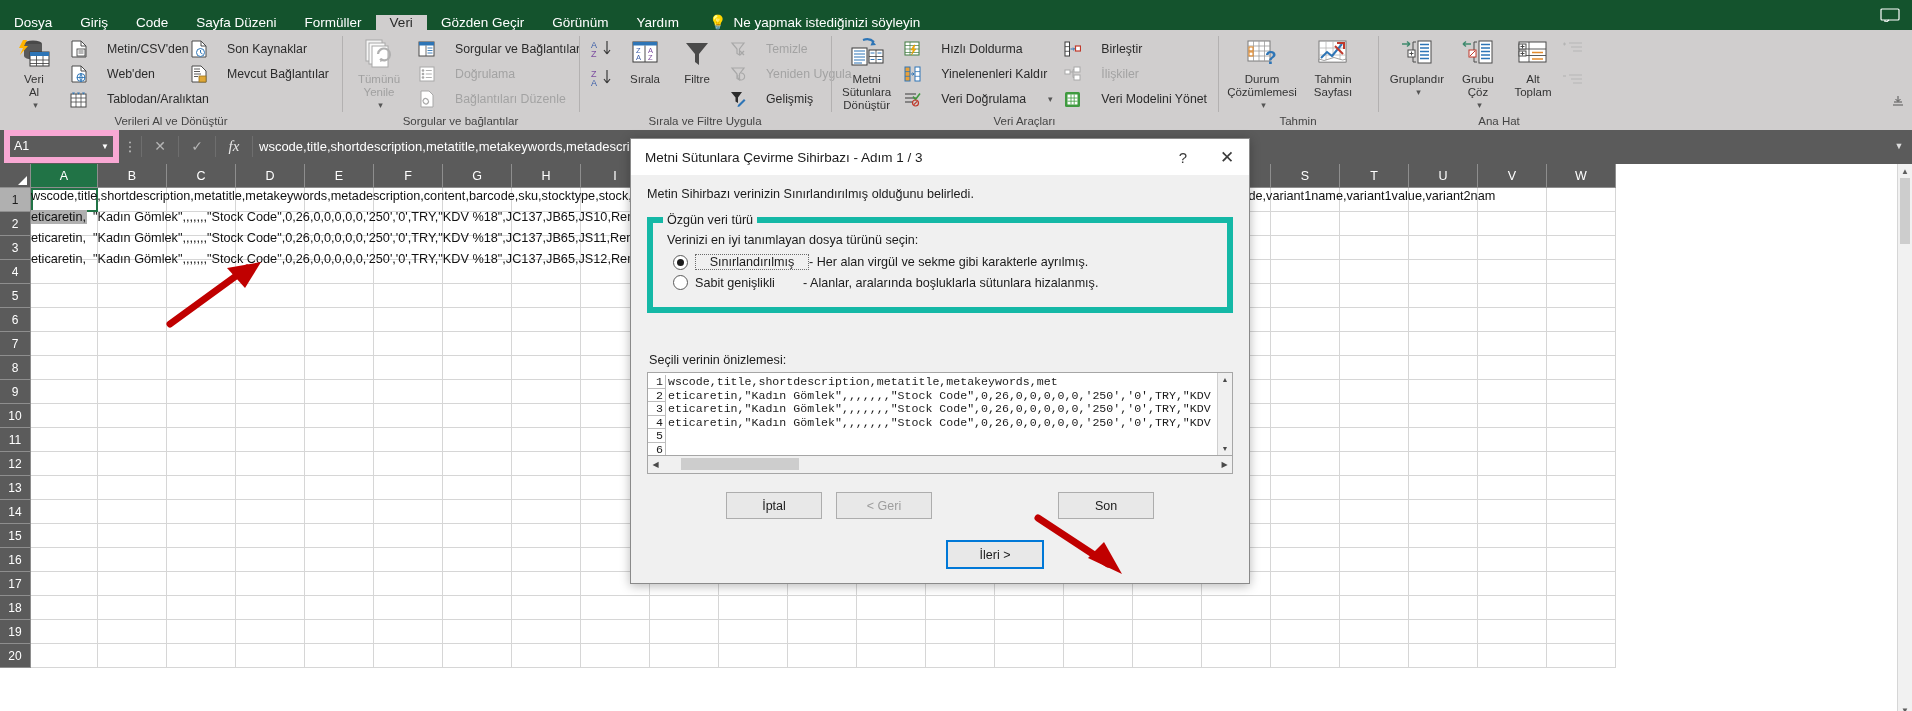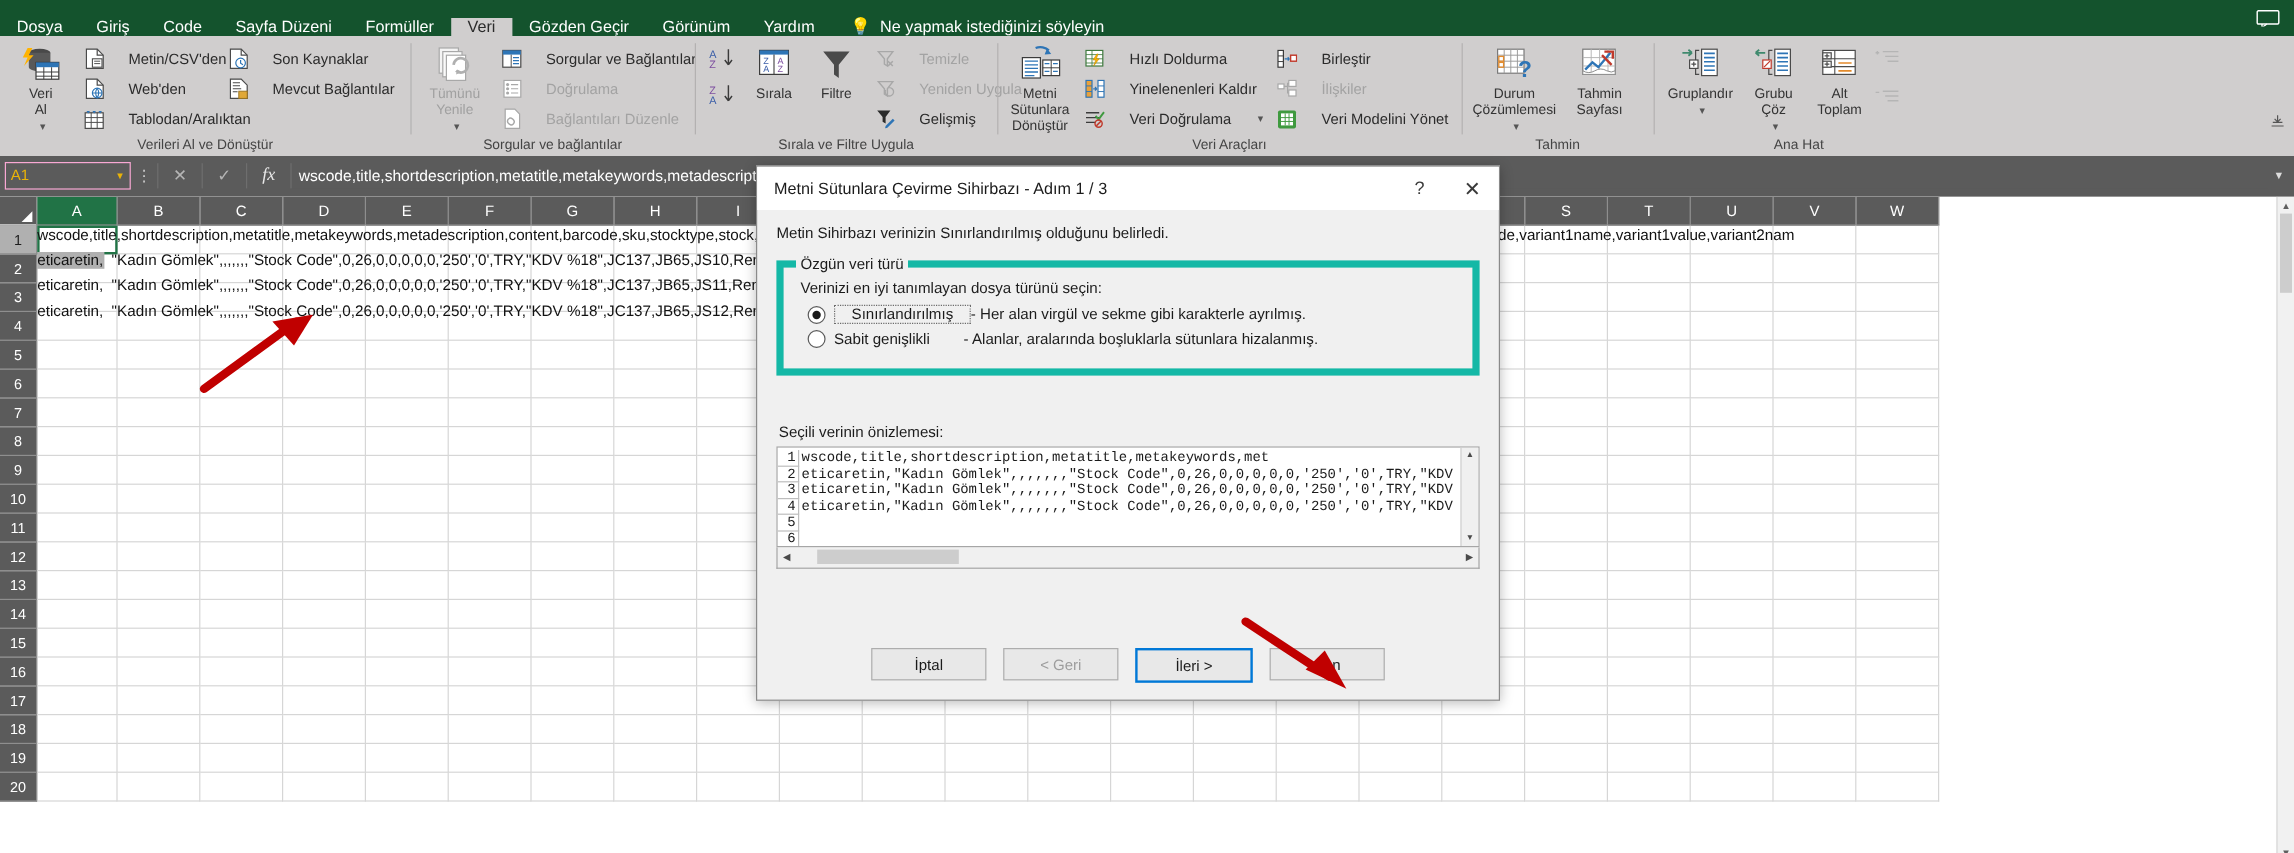--- a/index.html
+++ b/index.html
@@ -59,21 +59,21 @@
   }
   .smallbtn.dis{color:#a3a3a3;}
   .smallbtn .ic{width:19px;height:19px;flex:0 0 19px;display:flex;align-items:center;justify-content:center;}
   .caret{font-size:9px;color:#555;margin-left:3px;}
   .ribbon-collapse{position:absolute;right:8px;bottom:20px;font-size:12px;color:#444;}
   
   .fbar{
     height:28px;background:#5b5b5b;display:flex;align-items:center;padding:2px 4px 4px 4px;gap:0;
   }
   .namebox{
-    width:95px;height:21px;background:#5b5b5b;border:1px solid #f9a8d4;color:#eab308;
+    width:95px;height:21px;background:#5b5b5b;border:6px solid #f9a8d4;color:#ffffff;
     font-size:12.5px;display:flex;align-items:center;padding:0 4px;justify-content:space-between;
   }
   .namebox .dd{font-size:8px;}
   .fbdots{width:22px;text-align:center;color:#cfcfcf;font-size:13px;letter-spacing:0;}
   .fbicons{display:flex;align-items:center;gap:0;}
   .fbicon{width:36px;height:21px;display:flex;align-items:center;justify-content:center;
     color:#b5b5b5;font-size:14px;border-left:1px solid #6e6e6e;}
   .fbicon.fx{font-style:italic;font-family:"Liberation Serif",serif;font-size:15px;color:#e8e8e8;}
   .finput{
     flex:1;height:21px;background:#5b5b5b;color:#ffffff;font-size:13px;
@@ -168,21 +168,21 @@
   .hscroll .arrow{width:15px;text-align:center;font-size:8px;color:#4a4a4a;}
   .hscroll .track{flex:1;height:100%;position:relative;}
   .hscroll .thumb{position:absolute;left:18px;top:2px;height:12px;width:118px;background:#cdcdcd;}
   .dlg-buttons{
     position:absolute;left:0;right:0;bottom:14px;display:flex;justify-content:center;gap:14px;
   }
   .btn{
     width:94px;height:25px;border:1px solid #adadad;background:#e8e8e8;font-size:12.5px;color:#1b1b1b;
     display:flex;align-items:center;justify-content:center;cursor:default;
   }
-  .btn.primary{border:2px solid #0078d7;background:#e8e8e8;}
+  .btn.primary{border:2px solid #0078d7;background:#e8e8e8;margin-top:48px;}
   .btn.dis{color:#9d9d9d;}
   
   .arrow-svg{position:absolute;pointer-events:none;z-index:60;}
 </style>
 </head>
 <body>
 
 <div class="tabbar">
   <div class="tab">Dosya</div>
   <div class="tab">Giriş</div>

